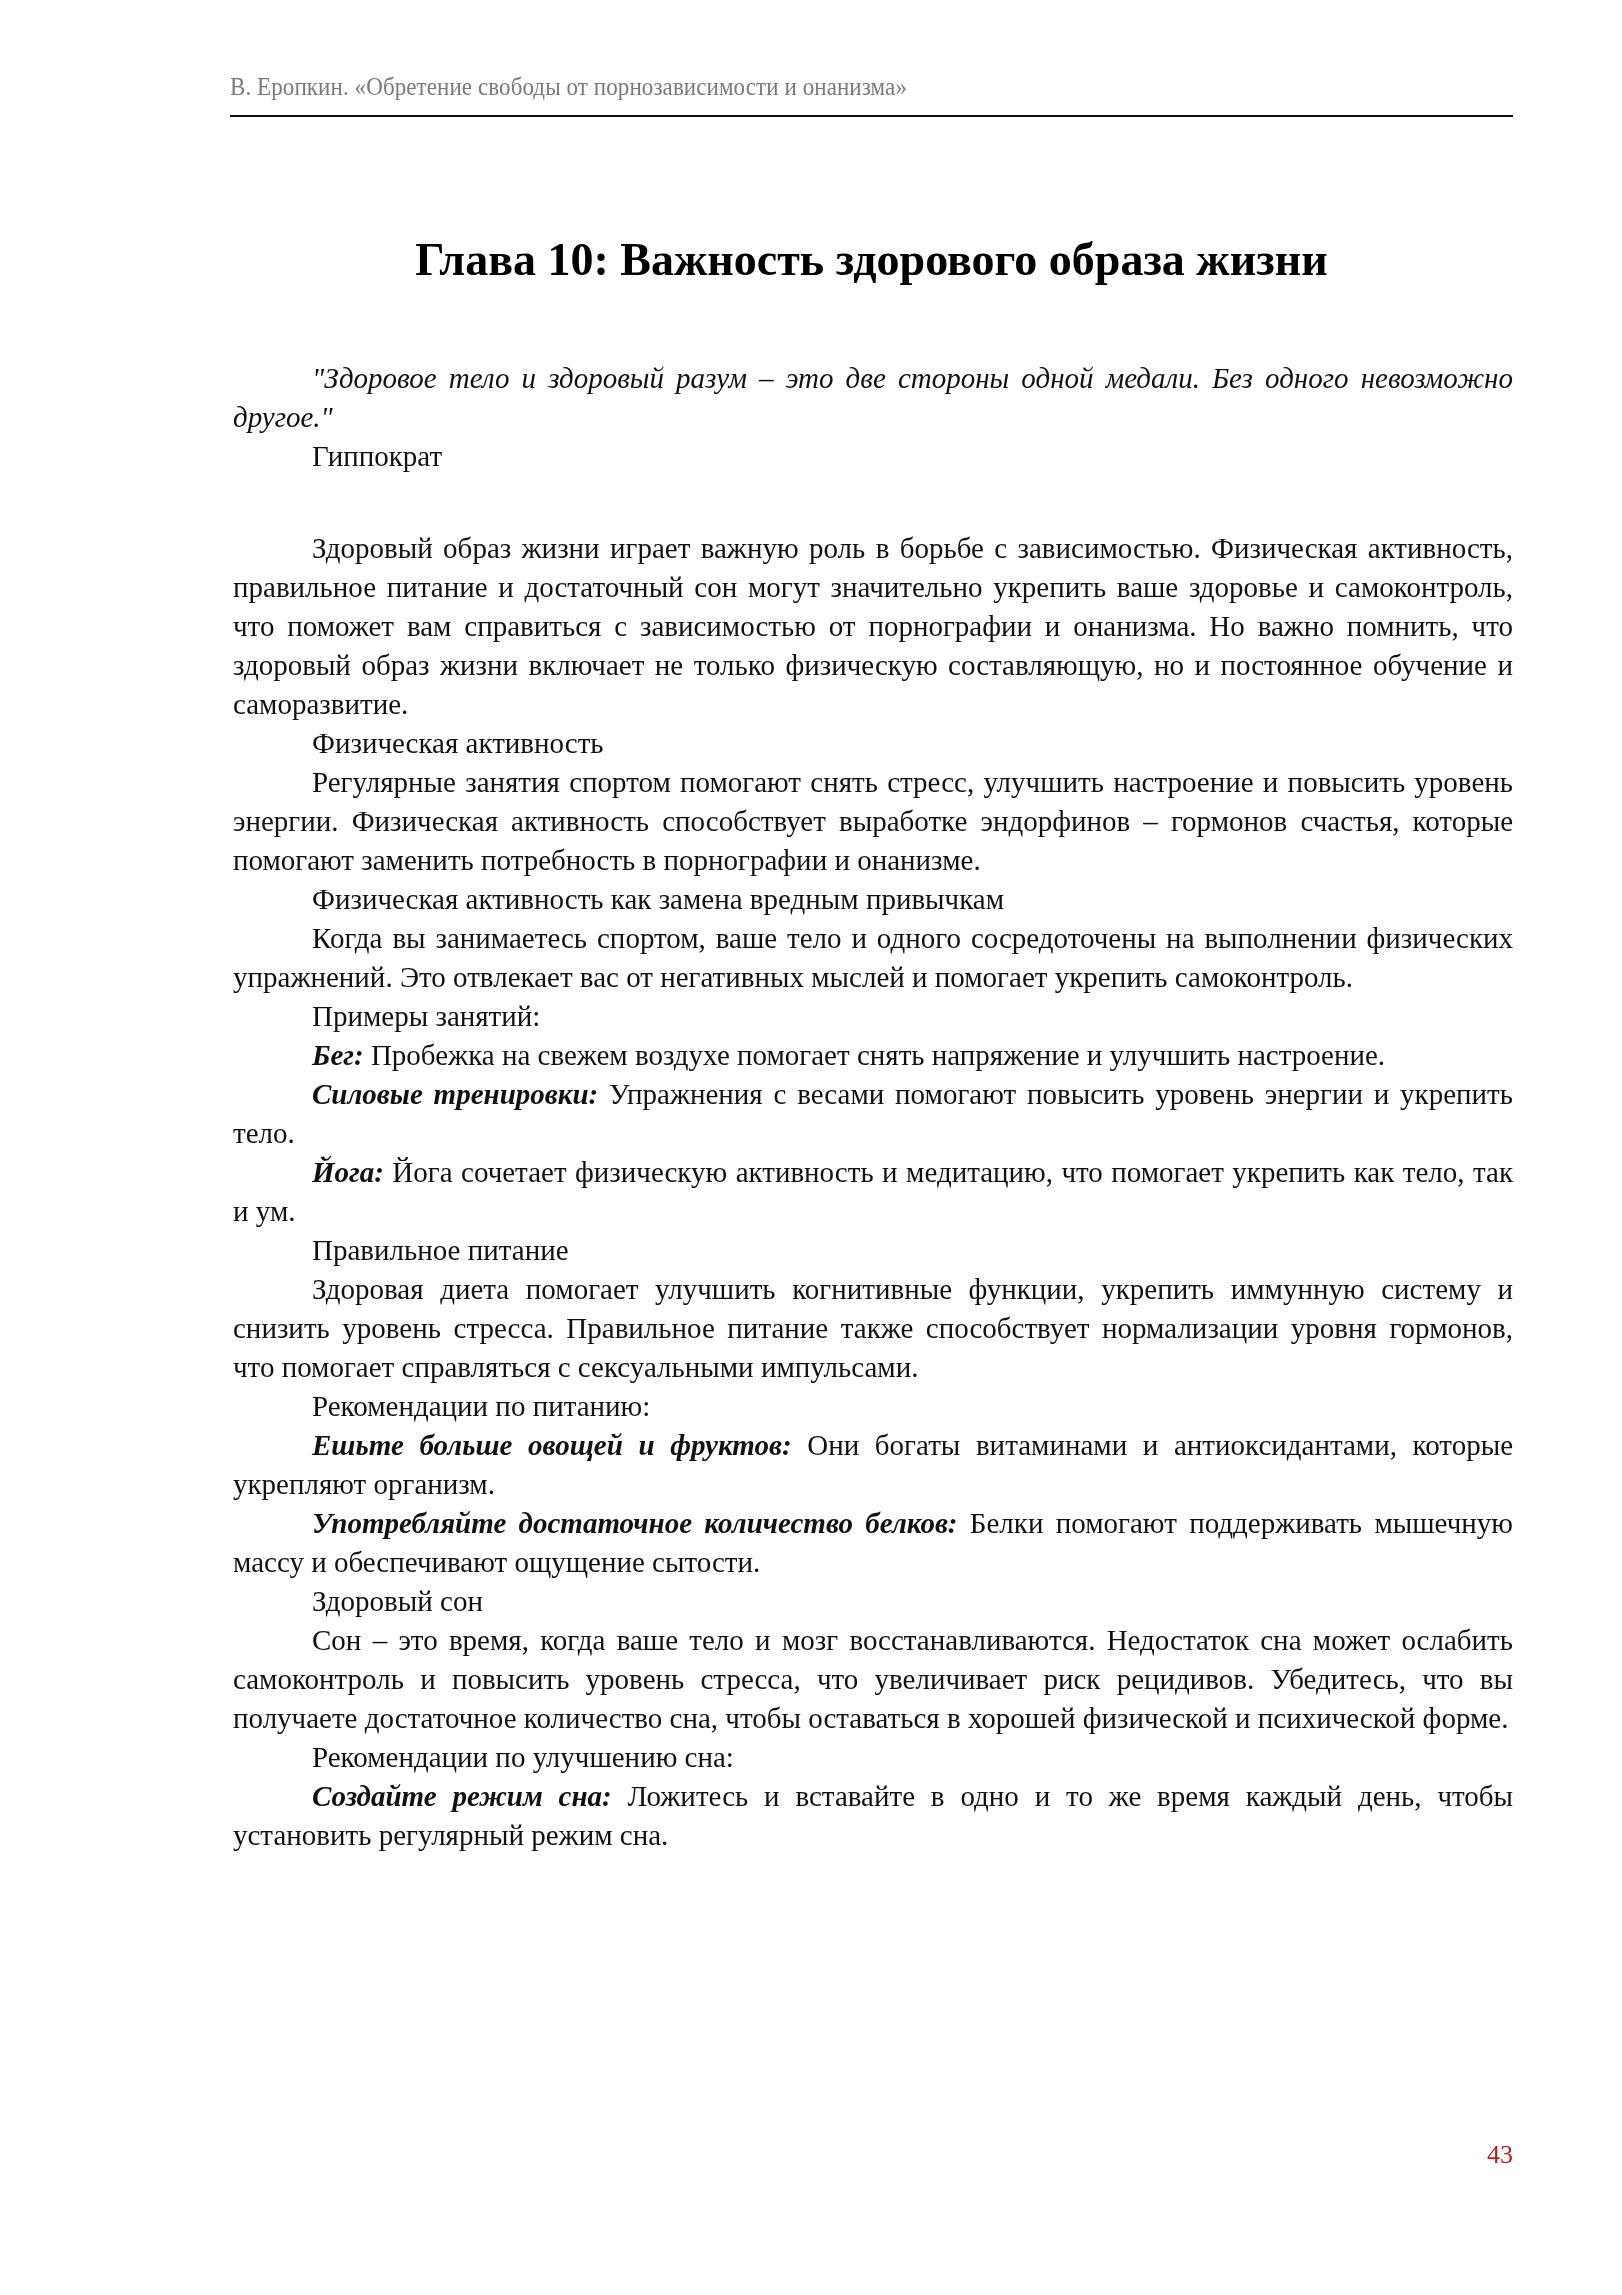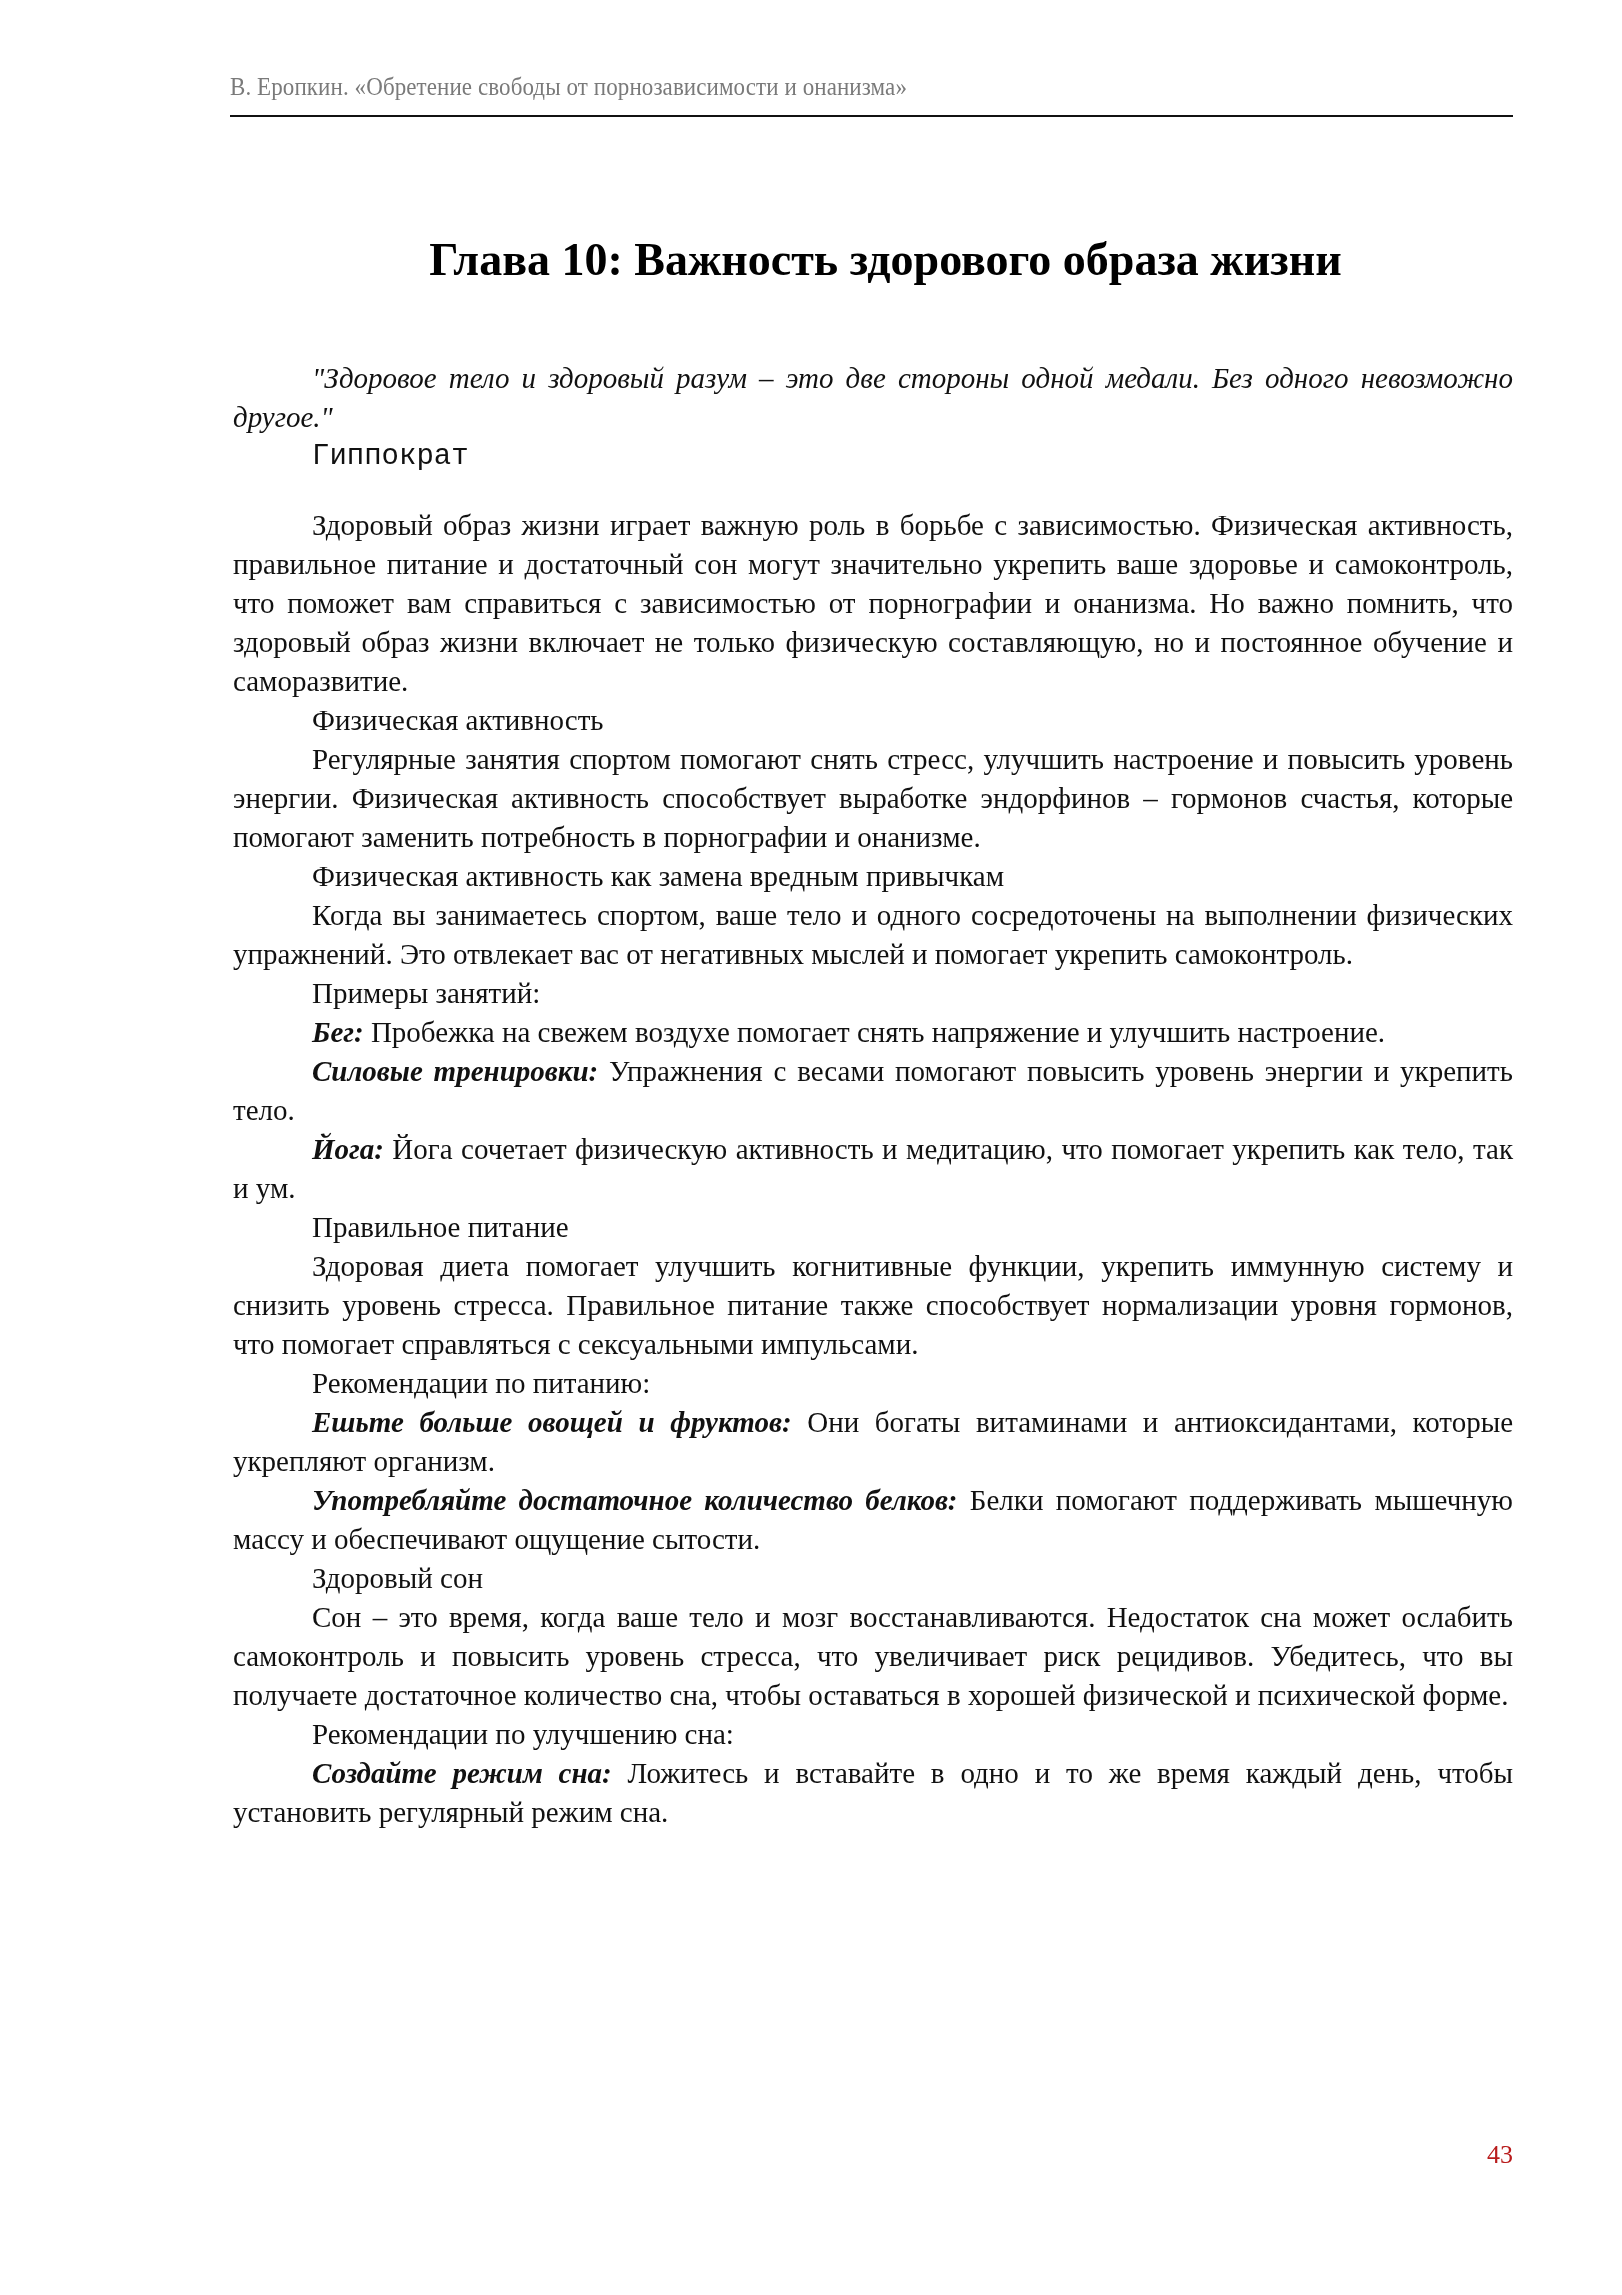--- a/index.html
+++ b/index.html
@@ -30,21 +30,21 @@
     .header-rule {
       position: absolute;
       left: 230px;
       top: 115px;
       width: 1283px;
       height: 2px;
       background: #111111;
     }
     .chapter-title {
       position: absolute;
-      left: 244px;
+      left: 230px;
       top: 233px;
       width: 1283px;
       text-align: center;
       font-size: 46px;
       font-weight: bold;
       color: #000000;
       white-space: nowrap;
     }
     .content {
       position: absolute;
@@ -58,22 +58,21 @@
     }
     .content p {
       margin: 0;
       text-indent: 79px;
       hyphens: manual;
     }
     .content p.quote {
       font-style: italic;
     }
     .content p.author {
-      margin-bottom: 30px;
-      font-family: Liberation Mono, monospace;
+      margin-bottom: 53px;
     }
     .content p.subhead {
       font-weight: normal;
     }
     .content p .lead {
       font-weight: bold;
       font-style: italic;
     }
     .page-number {
       position: absolute;

